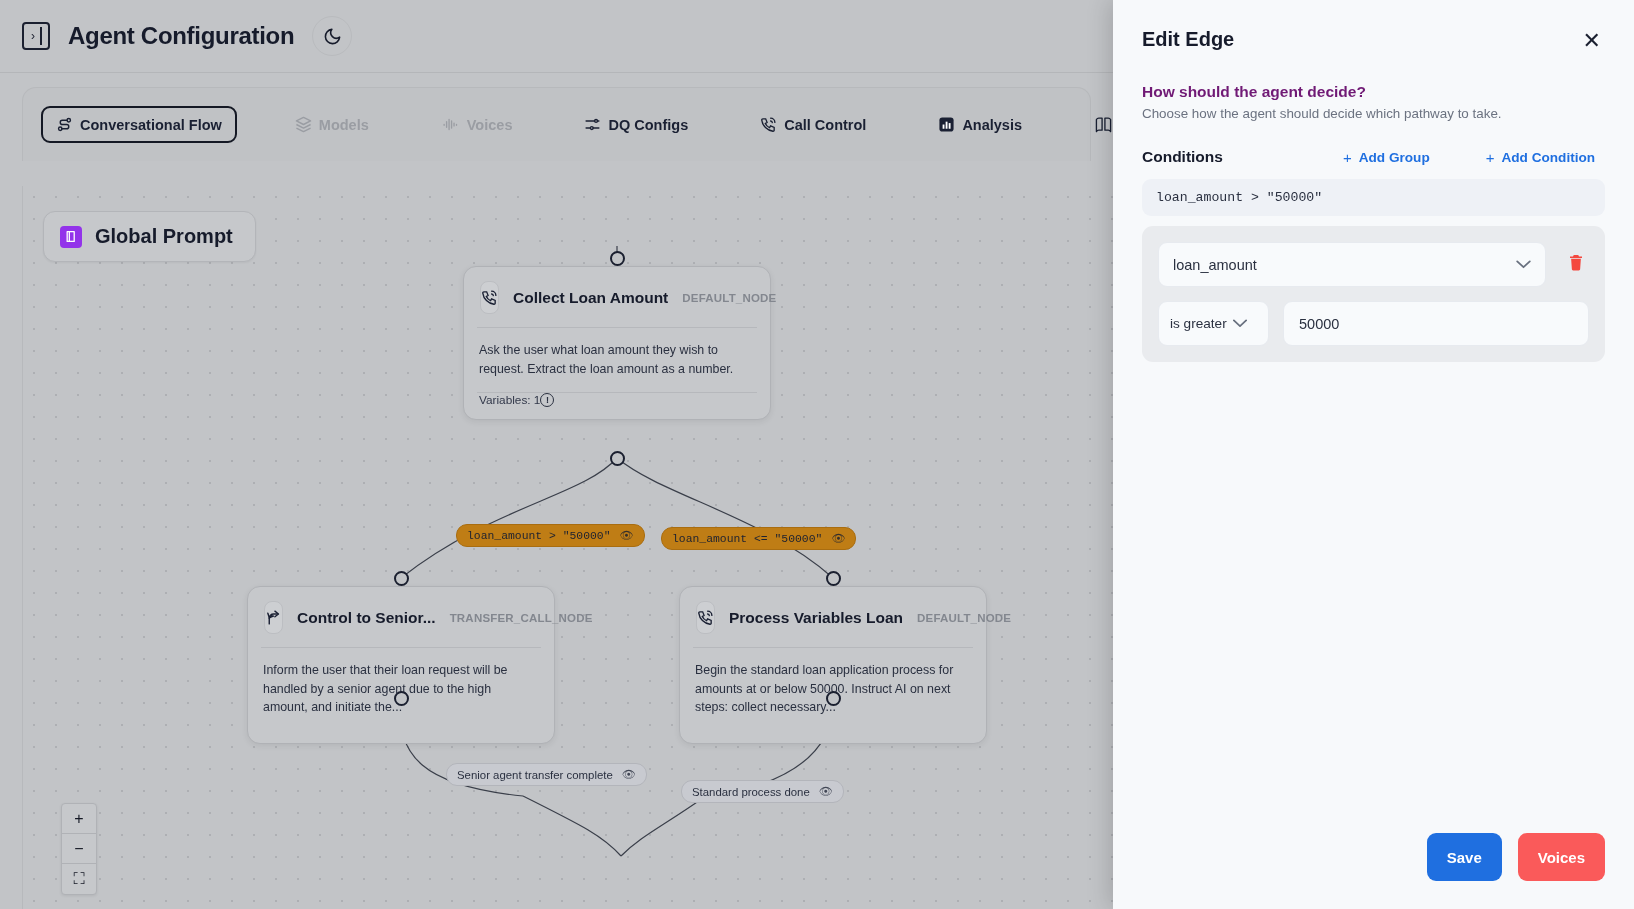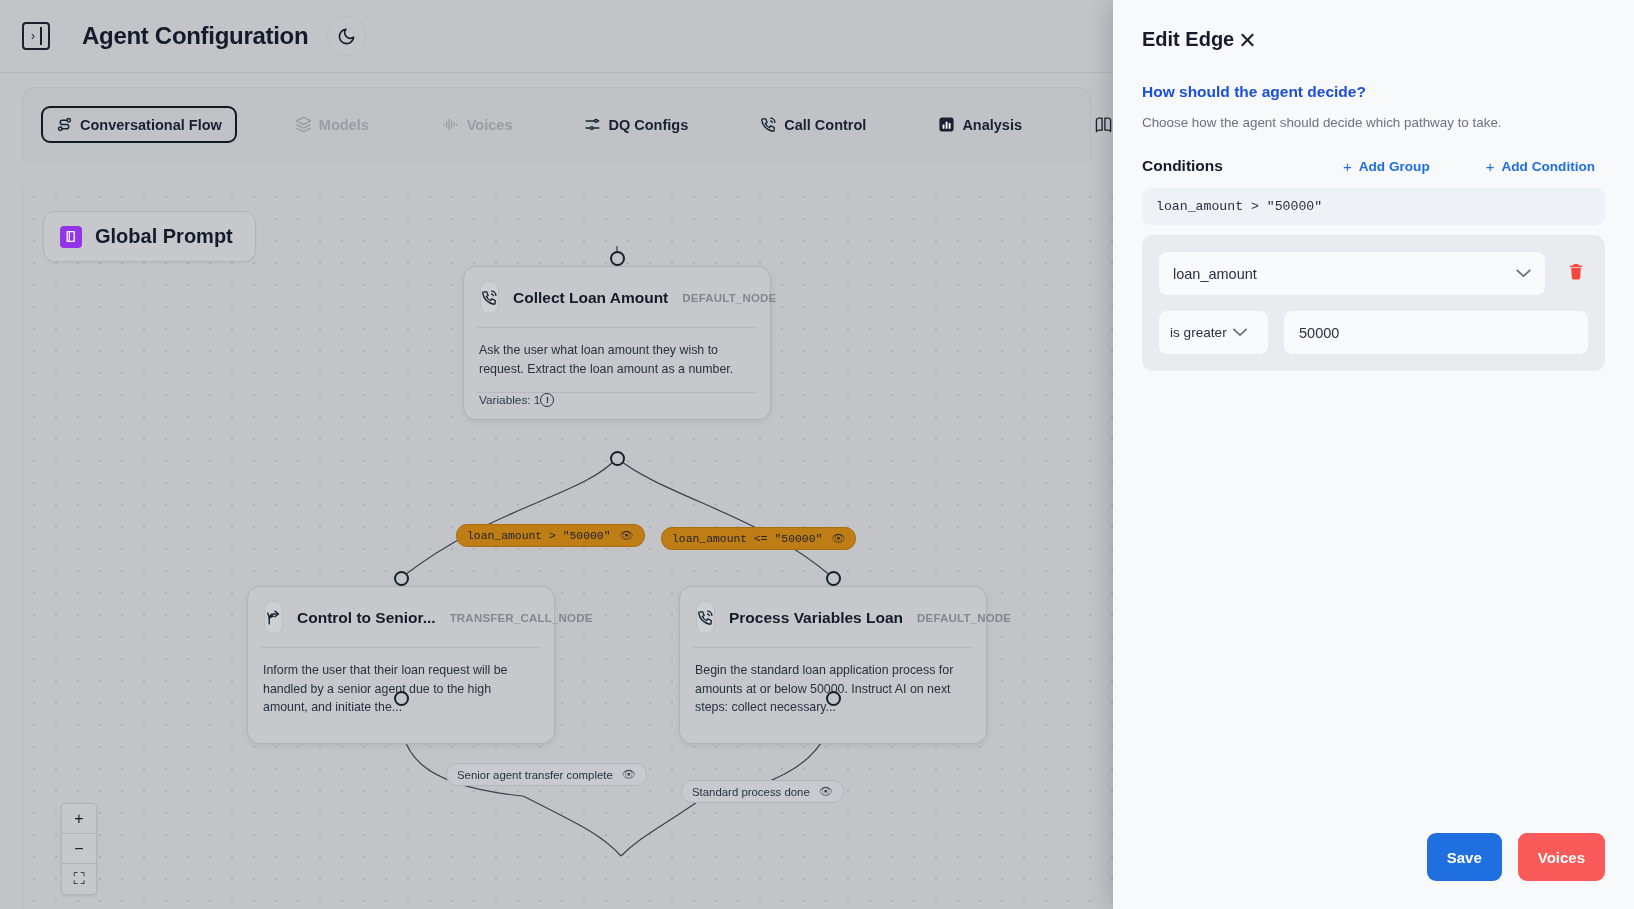--- a/index.html
+++ b/index.html
@@ -29,21 +29,21 @@
   .sidebar-toggle {
     width:28px;height:28px;border:2px solid #1b2030;border-radius:4px;
     display:flex;align-items:center;justify-content:center;
     font-size:13px;color:#1b2030;background:transparent;cursor:pointer;
     position:relative;
   }
   .sidebar-toggle::after{
     content:"";position:absolute;right:6px;top:3px;bottom:3px;width:2px;background:#1b2030;
   }
   .sidebar-toggle span{ position:relative; left:-3px; font-size:12px; line-height:1;}
-  #page-title { font-size:24px; font-weight:bold; letter-spacing:-0.3px; color:#161b2b;margin-left:14px; }
+  #page-title { font-size:24px; font-weight:bold; letter-spacing:-0.3px; color:#161b2b; }
   .theme-toggle {
     width:40px;height:40px;border-radius:50%;border:1px solid #b9bbbe;
     display:flex;align-items:center;justify-content:center;
     font-size:19px;color:#161b2b;background:transparent;cursor:pointer;
   }
 
   
   #tabbar-wrap { padding:14px 22px 0 22px; }
   #tabbar {
     height:74px; background:#c0c2c5; border-radius:14px 14px 0 0;
@@ -135,25 +135,25 @@
           font-size:16px; color:#141824; cursor:pointer; border-bottom:1px solid #b0b2b6;}
   .zbtn:last-child{border-bottom:none;}
 
   
   #edit-panel {
     position:absolute; right:0; top:0; width:521px; height:909px;
     background:#f7f9fb; box-shadow:-4px 0 22px rgba(0,0,0,.16);
     display:flex; flex-direction:column;
     padding:28px 29px 0 29px;
   }
-  .panel-head { display:flex;align-items:flex-start;}
+  .panel-head { display:flex;align-items:flex-start;justify-content:space-between; }
   #panel-title { font-size:20px; font-weight:700; color:#161b2b; }
   .close-x { font-size:22px; color:#1b2030; cursor:pointer; line-height:1; padding:2px 4px; }
-  .sec-q { margin-top:29px; font-size:15.5px; font-weight:700; color:#1d4ed8; }
-  .sec-sub { margin-top:14px; font-size:13.4px; color:#6b7280; }
+  .sec-q { margin-top:29px; font-size:15.5px; font-weight:700; color:#701a75; }
+  .sec-sub { margin-top:5px; font-size:13.4px; color:#6b7280; }
 
   .seg {
     margin-top:15px; height:42px; border:1px solid #e3e7ec; border-radius:21px;
     background:#fff; display:flex; align-items:center; padding:3px;
   }
   .seg-btn {
     flex:1; height:100%; border-radius:19px; display:flex;align-items:center;justify-content:center;
     font-size:14px; font-weight:600; color:#6b7280; cursor:pointer;
   }
   .seg-btn.active { background:#1f6fe0; color:#fff; }

